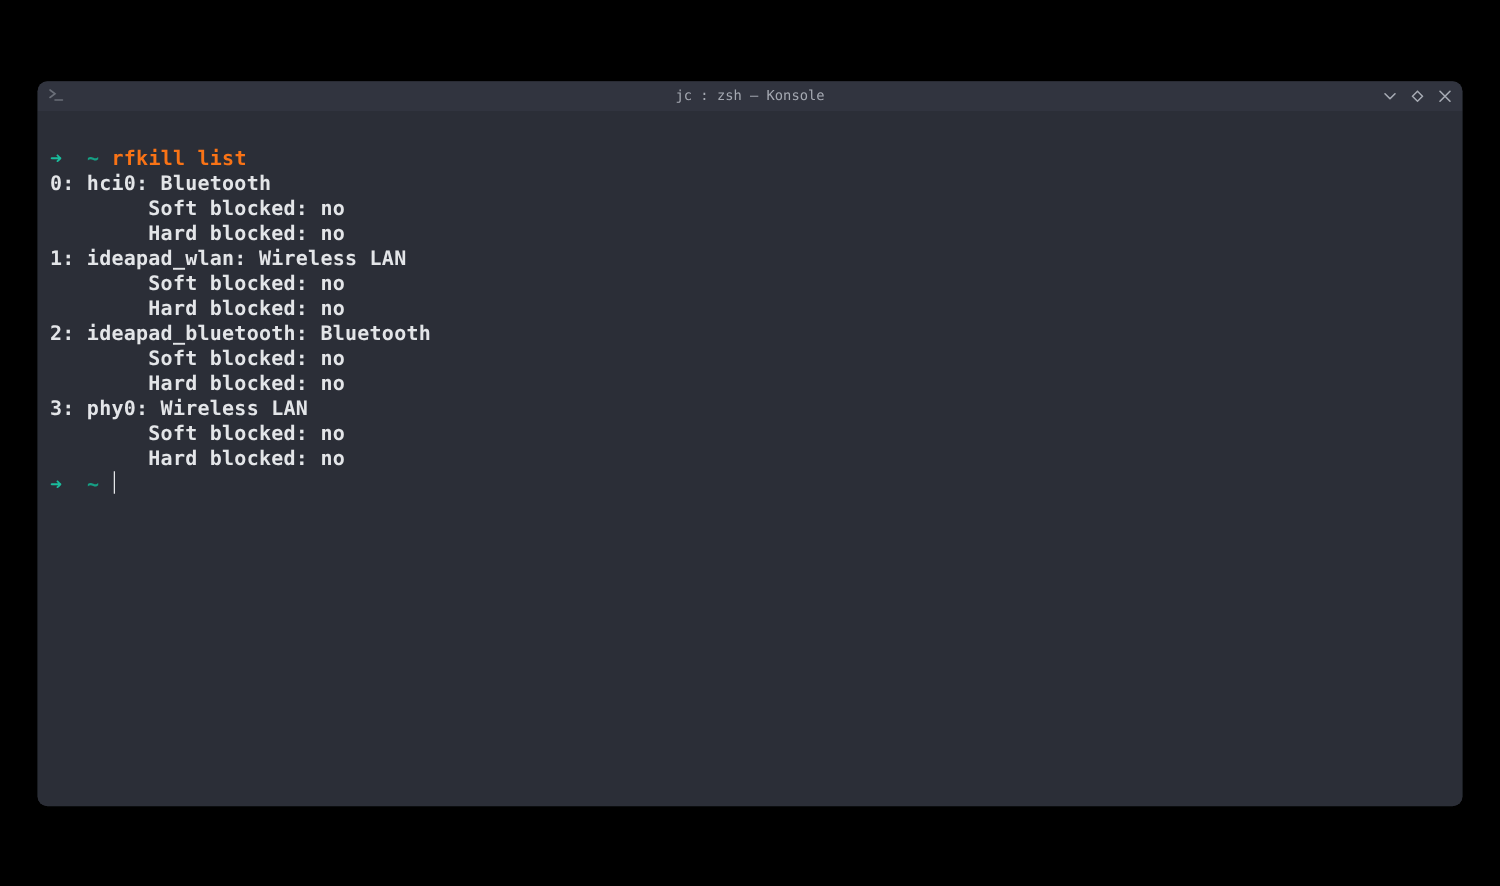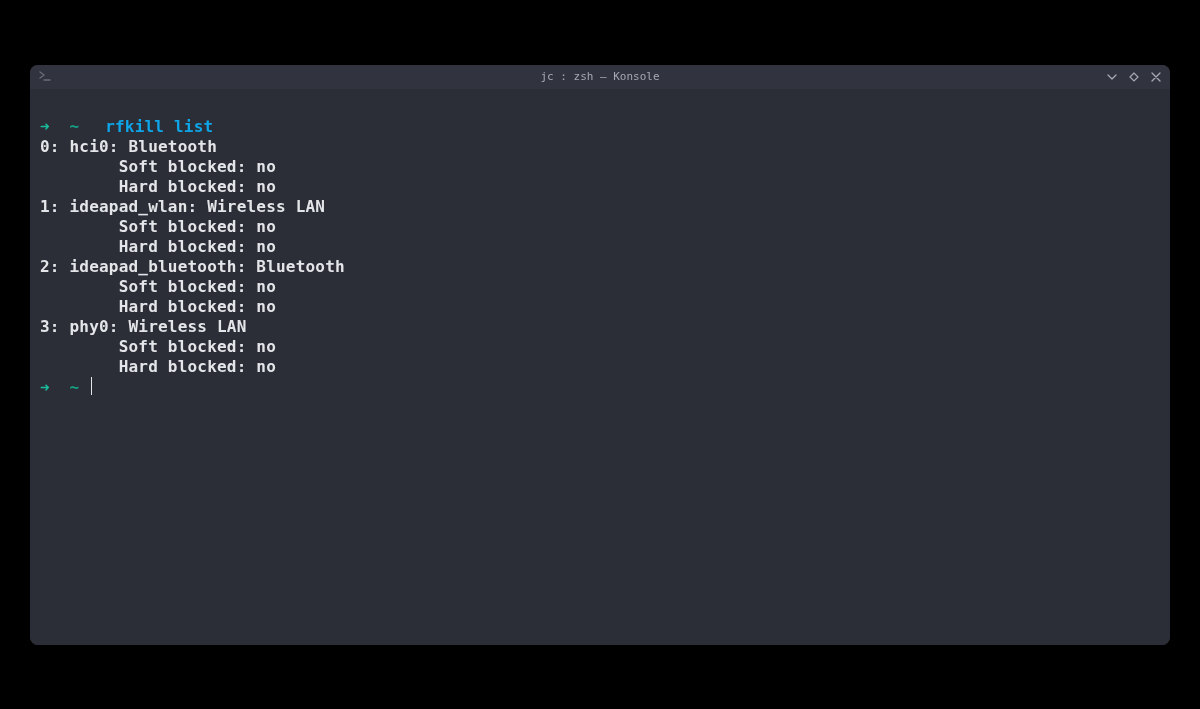--- a/index.html
+++ b/index.html
@@ -79,22 +79,21 @@
       font-weight: bold;
       letter-spacing: 0.2px;
     }
     .arrow {
       color: #1abc9c;
     }
     .tilde {
       color: #16a085;
     }
     .cmd {
-      color: #0ea5e9;
-      margin-left: 16px;
+      color: #f97316;
     }
     .line {
       display: block;
     }
     .cursor {
       display: inline-block;
       width: 1px;
       height: 18px;
       background: #e3e5e8;
       vertical-align: -2px;

